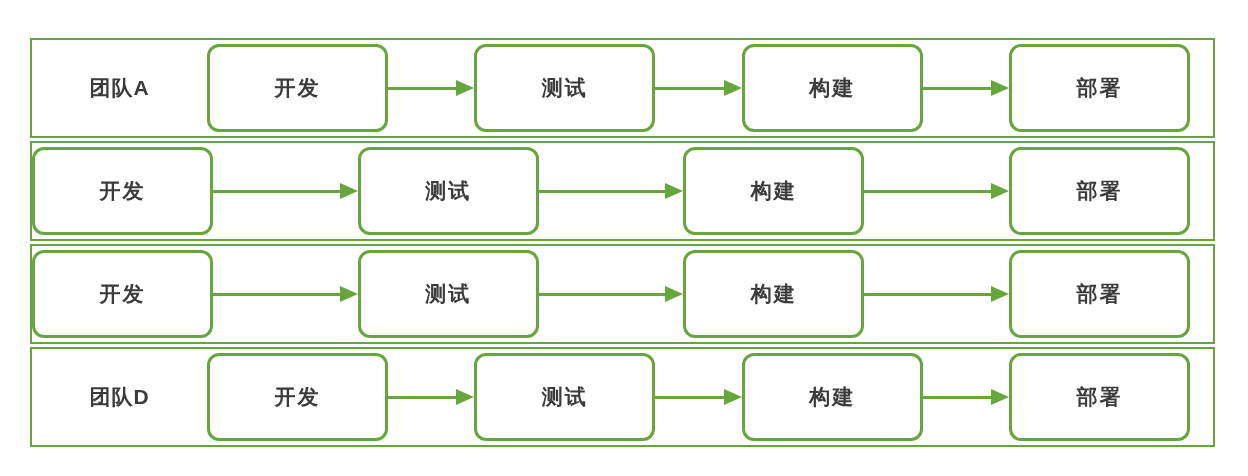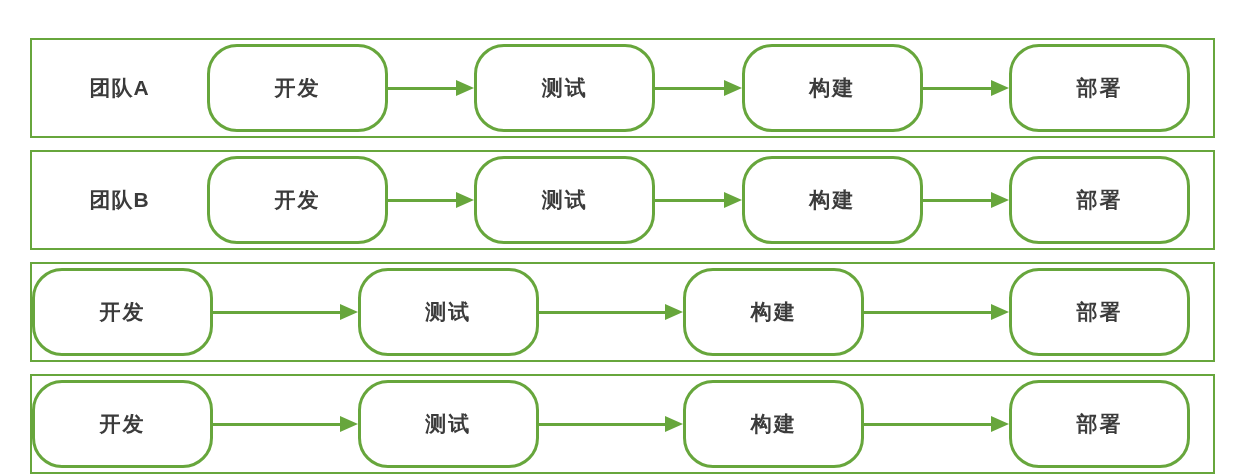--- a/index.html
+++ b/index.html
@@ -22,38 +22,38 @@
   .diagram {
     position: absolute;
     left: 30px;
     top: 38px;
     width: 1185px;
   }
   .lane {
     display: flex;
     align-items: center;
     height: 100px;
-    margin-bottom: 12px;
+    margin-bottom: 3px;
     border: 2px solid var(--stroke);
     background: var(--background);
     padding-right: 23px;
   }
   .lane-label {
     flex: 0 0 175px;
     text-align: center;
     font-size: 21px;
     font-weight: bold;
     color: var(--text);
     letter-spacing: 1px;
   }
   .node {
     flex: 0 0 181px;
     height: 88px;
     border: 3px solid var(--stroke);
-    border-radius: 30px;
+    border-radius: 12px;
     background: var(--background);
     display: flex;
     align-items: center;
     justify-content: center;
     font-size: 21px;
     font-weight: bold;
     color: var(--text);
     letter-spacing: 2px;
   }
   .arrow {
@@ -96,21 +96,20 @@
       </div>
       <div class="node">构建</div>
       <div class="arrow">
         <div class="arrow-line"></div>
         <div class="arrow-head"></div>
       </div>
       <div class="node">部署</div>
     </div>
 
     <div class="lane">
-      <div class="lane-label">团队B</div>
       <div class="node">开发</div>
       <div class="arrow">
         <div class="arrow-line"></div>
         <div class="arrow-head"></div>
       </div>
       <div class="node">测试</div>
       <div class="arrow">
         <div class="arrow-line"></div>
         <div class="arrow-head"></div>
       </div>
@@ -135,20 +134,21 @@
       </div>
       <div class="node">构建</div>
       <div class="arrow">
         <div class="arrow-line"></div>
         <div class="arrow-head"></div>
       </div>
       <div class="node">部署</div>
     </div>
 
     <div class="lane">
+      <div class="lane-label">团队D</div>
       <div class="node">开发</div>
       <div class="arrow">
         <div class="arrow-line"></div>
         <div class="arrow-head"></div>
       </div>
       <div class="node">测试</div>
       <div class="arrow">
         <div class="arrow-line"></div>
         <div class="arrow-head"></div>
       </div>

